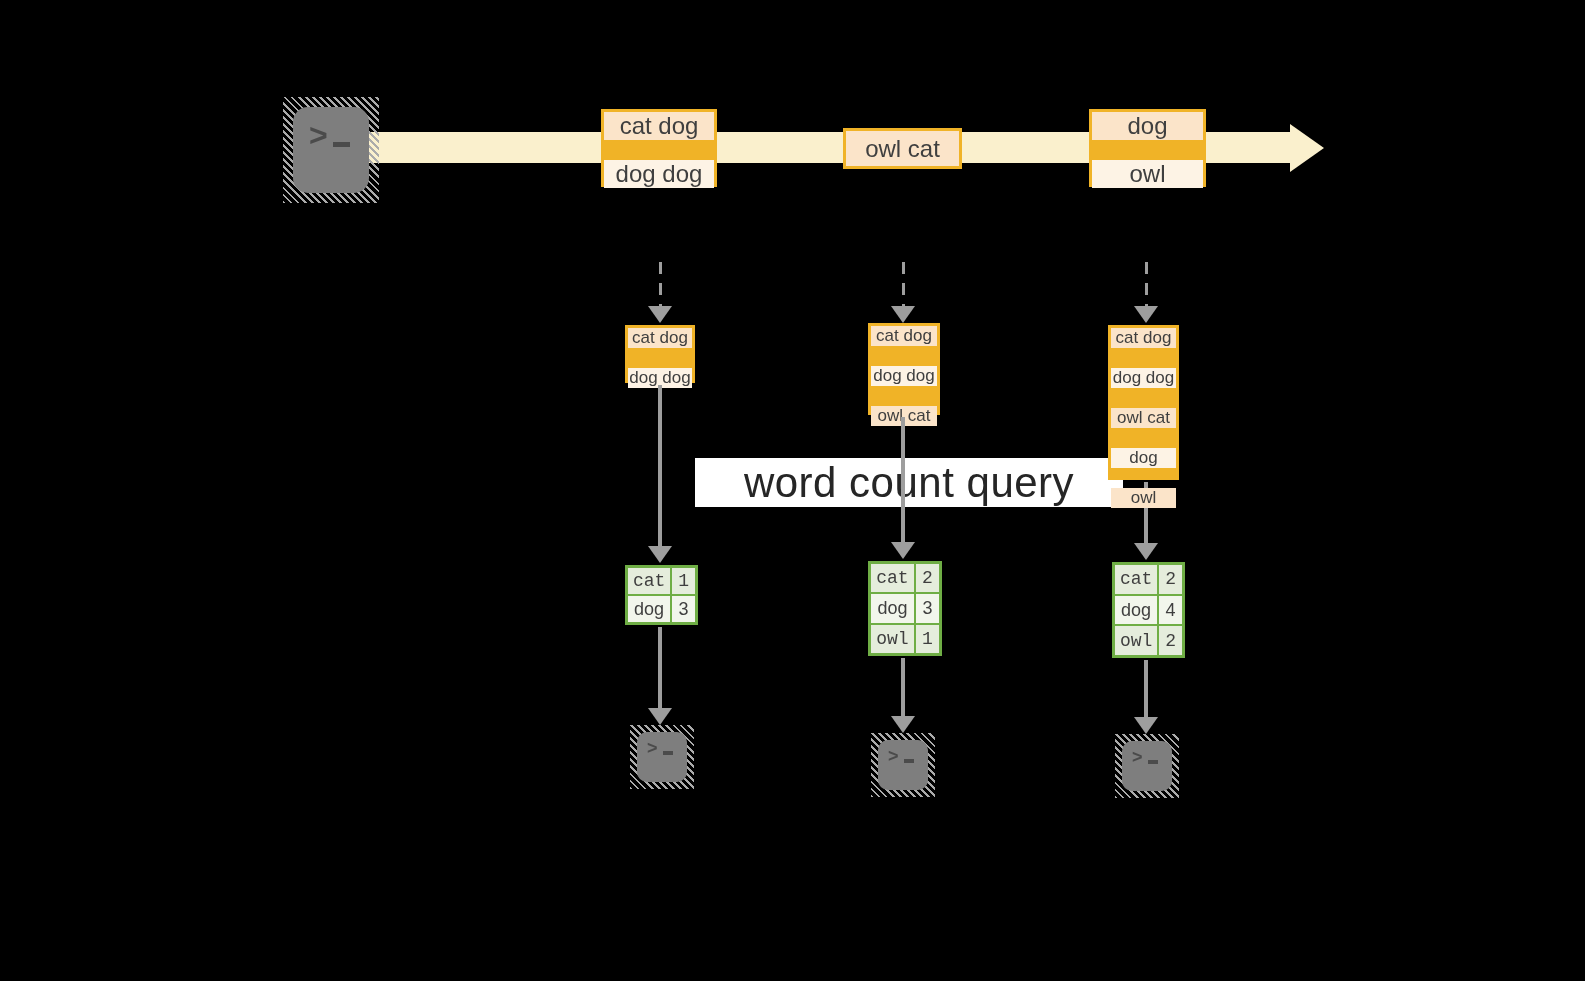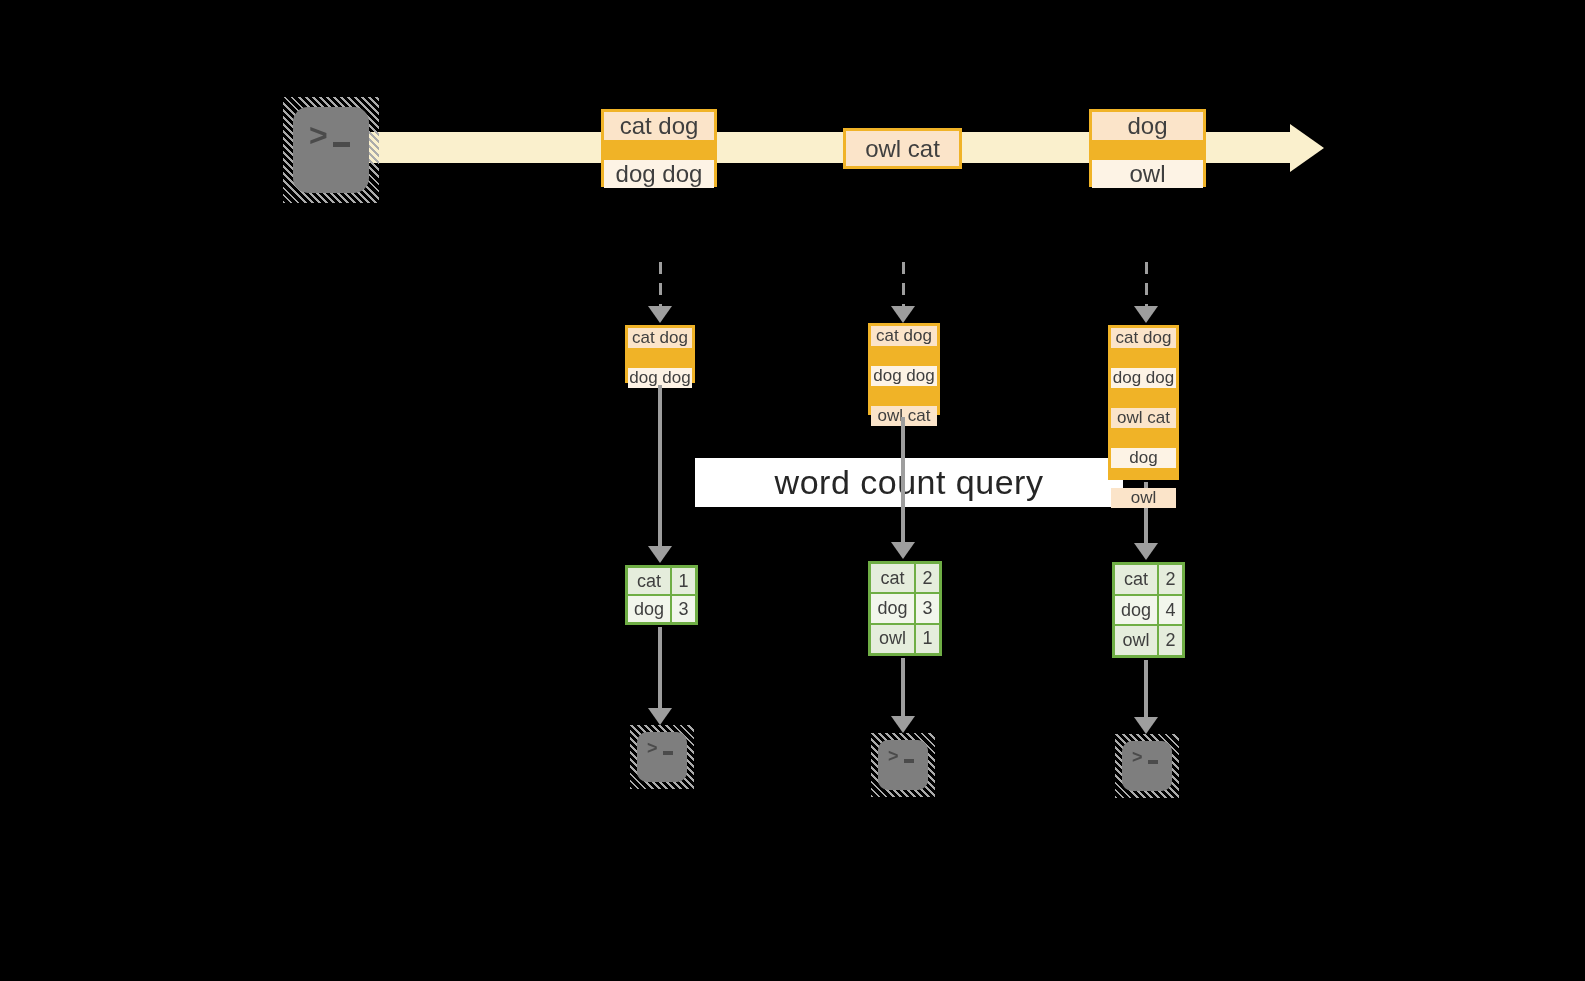--- a/index.html
+++ b/index.html
@@ -22,35 +22,35 @@
   .fill-b{background:#FDF3E5;}
   .stream-font{font-size:24px;}
   .state-font{font-size:17px;}
   
   .gtable{position:absolute;box-sizing:border-box;border:3px solid #6FAE45;
     display:flex;flex-direction:column;z-index:4;background:#6FAE45;}
   .grow{flex:1;display:flex;margin-top:2px;font-size:18px;}
   .grow:first-child{margin-top:0;}
   .gword{flex:1.85;display:flex;align-items:center;justify-content:center;}
   .gcount{flex:1;display:flex;align-items:center;justify-content:center;margin-left:2px;}
-  .gfill-a{background:#E5EDDC;}
+  .gfill-a{background:#E5EDDC;font-family:Liberation Mono, monospace;}
   .gfill-b{background:#F2F6EC;}
   
   .sarrow{position:absolute;width:24px;z-index:6;}
   .sline{margin:0 auto;width:4px;background:#9E9E9E;}
   .shead{margin:0 auto;width:0;height:0;
     border-left:12px solid transparent;border-right:12px solid transparent;
     border-top:17px solid #9E9E9E;}
   .darrow{position:absolute;width:24px;z-index:6;}
   .dline{margin:0 auto;width:3px;
     background:repeating-linear-gradient(#9E9E9E 0 12px,transparent 12px 21px);}
   
   .banner{position:absolute;background:#FFFFFF;z-index:5;
     display:flex;align-items:center;justify-content:center;
-    font-size:34px;color:#262626;letter-spacing:0.5px;}
+    font-size:42px;color:#262626;letter-spacing:0.5px;}
   
   .term{position:absolute;z-index:3;
     background:repeating-linear-gradient(45deg,#ABABAB 0 2px,transparent 2px 5px);}
   .term-inner{position:absolute;background:#7E7E7E;}
   .t-big .term-inner{inset:10px;border-radius:15px;}
   .t-small .term-inner{inset:7px;border-radius:10px;}
   .tglyph{position:absolute;display:flex;align-items:flex-end;color:#4B4B4B;font-weight:bold;}
   .t-big .tglyph{left:16px;top:12px;}
   .t-small .tglyph{left:10px;top:7px;}
   .t-big .tchev{font-size:32px;line-height:1;}

